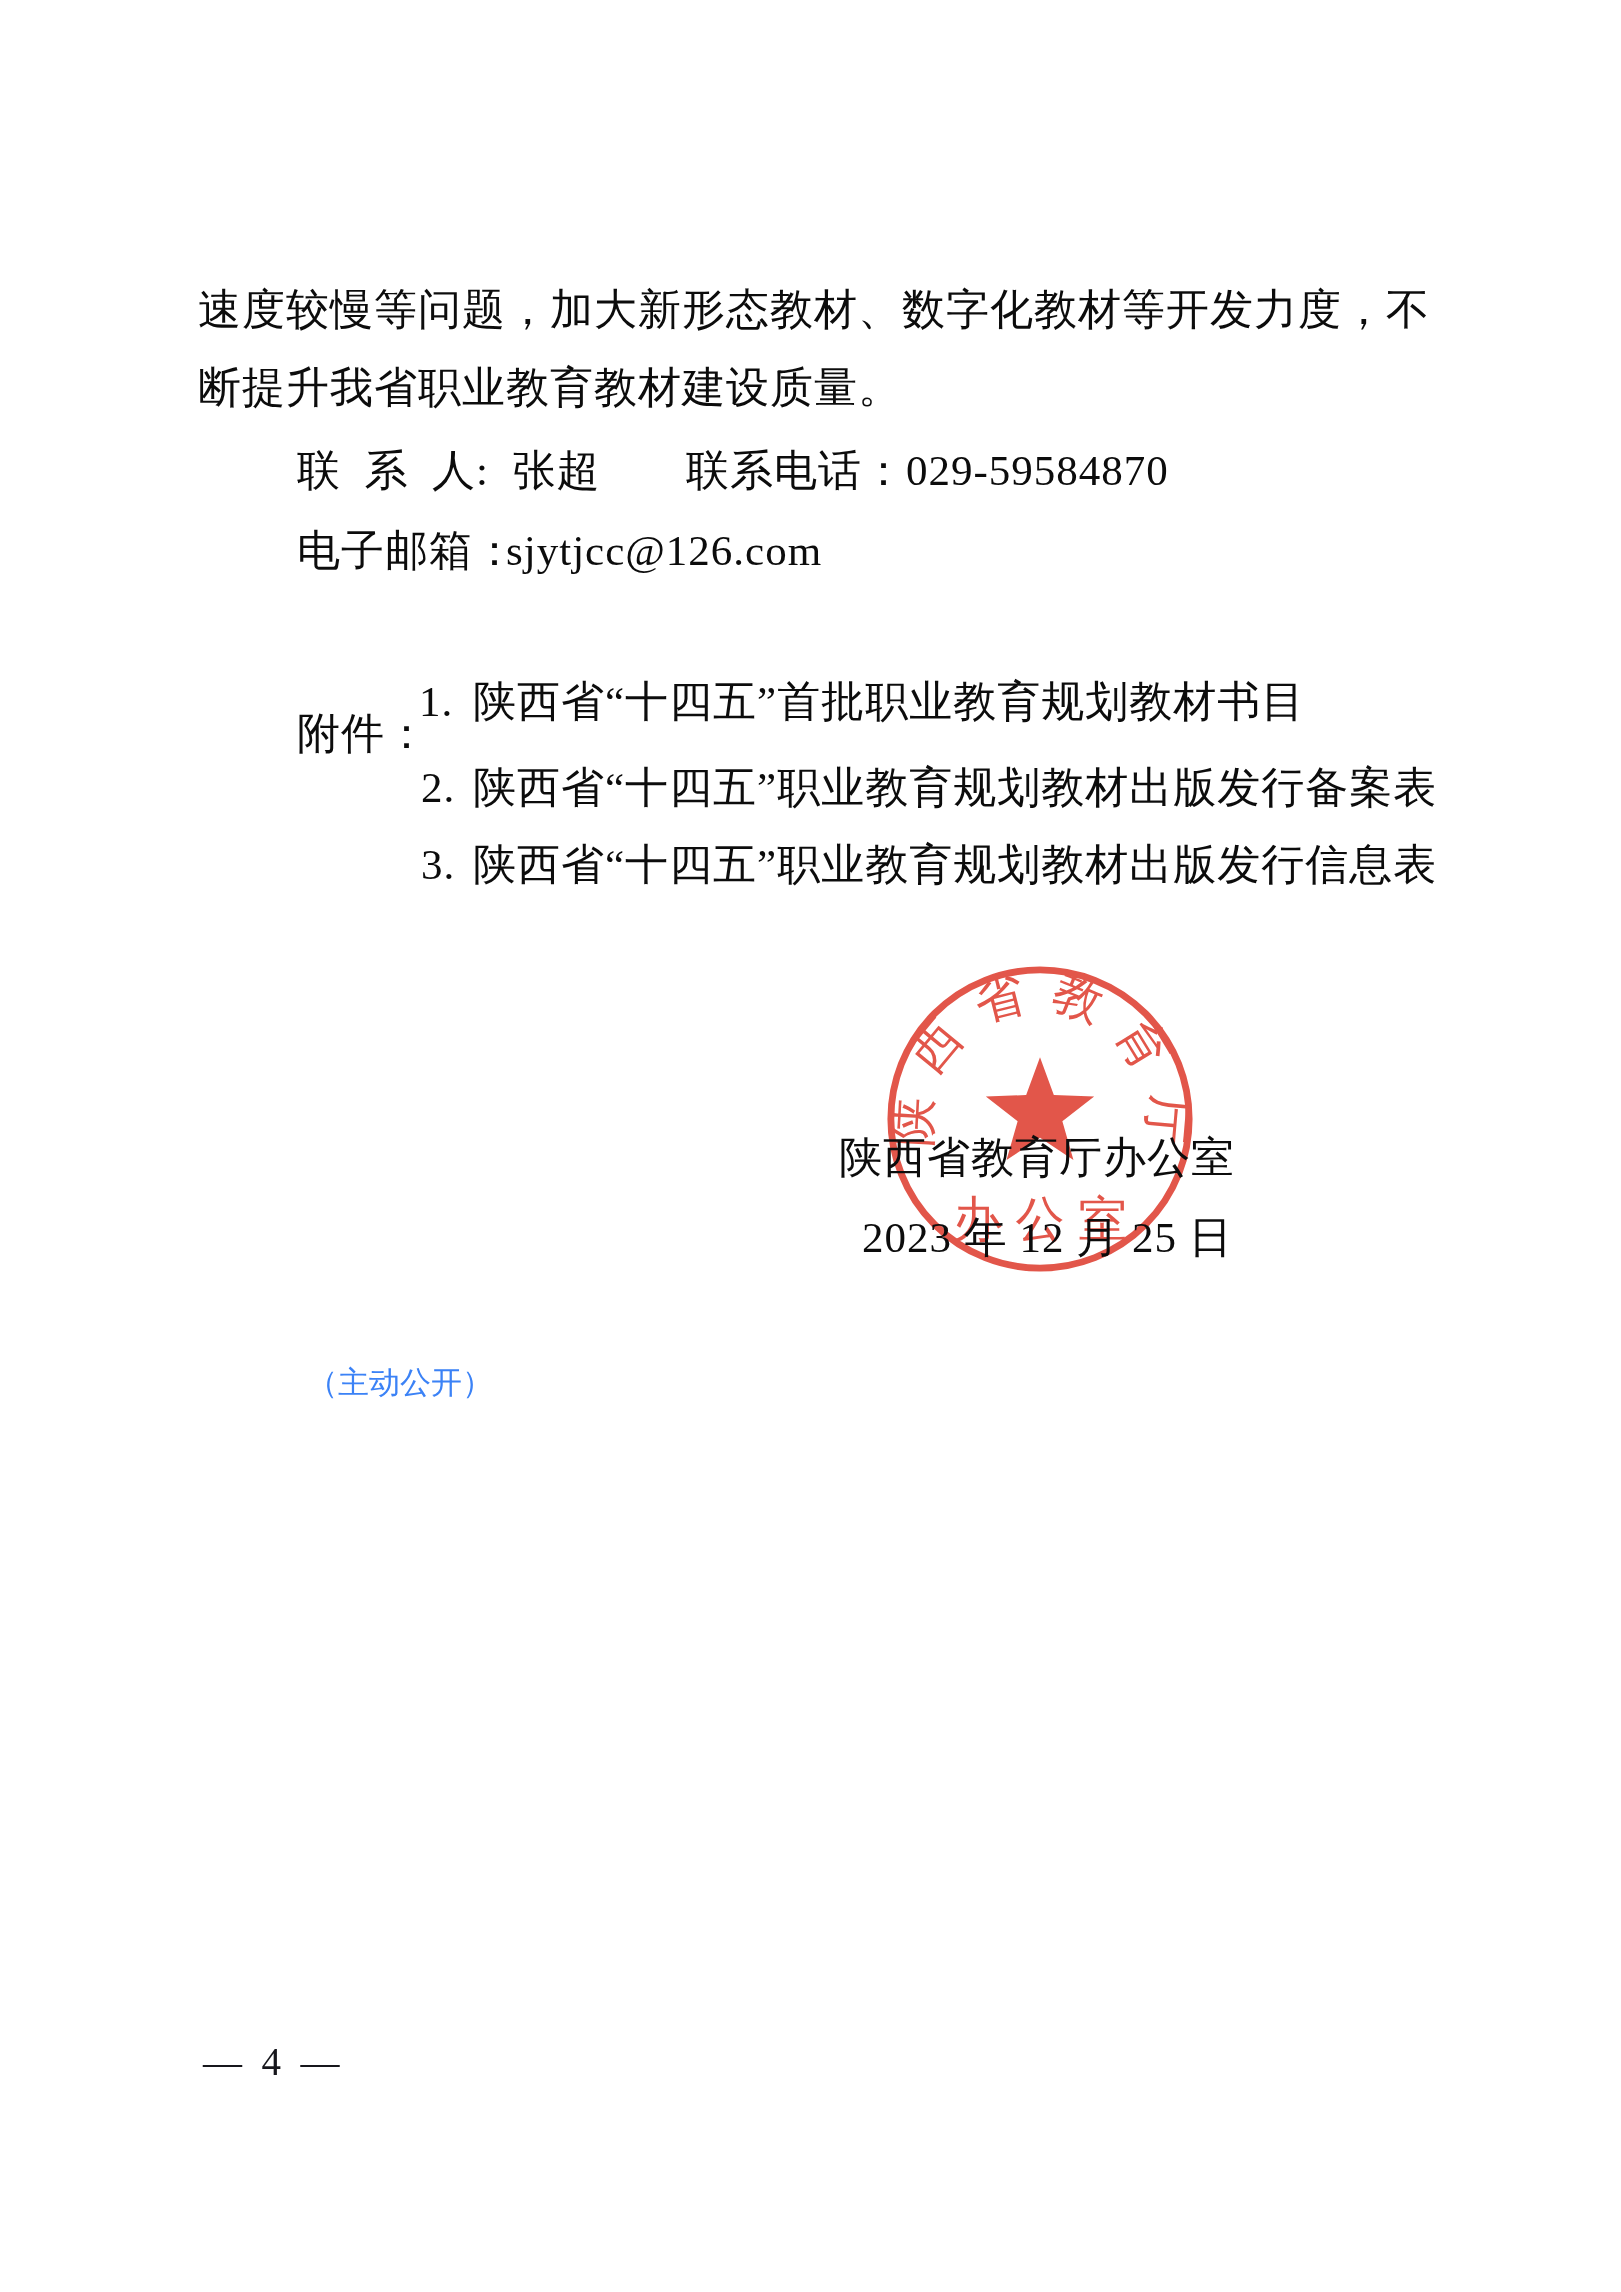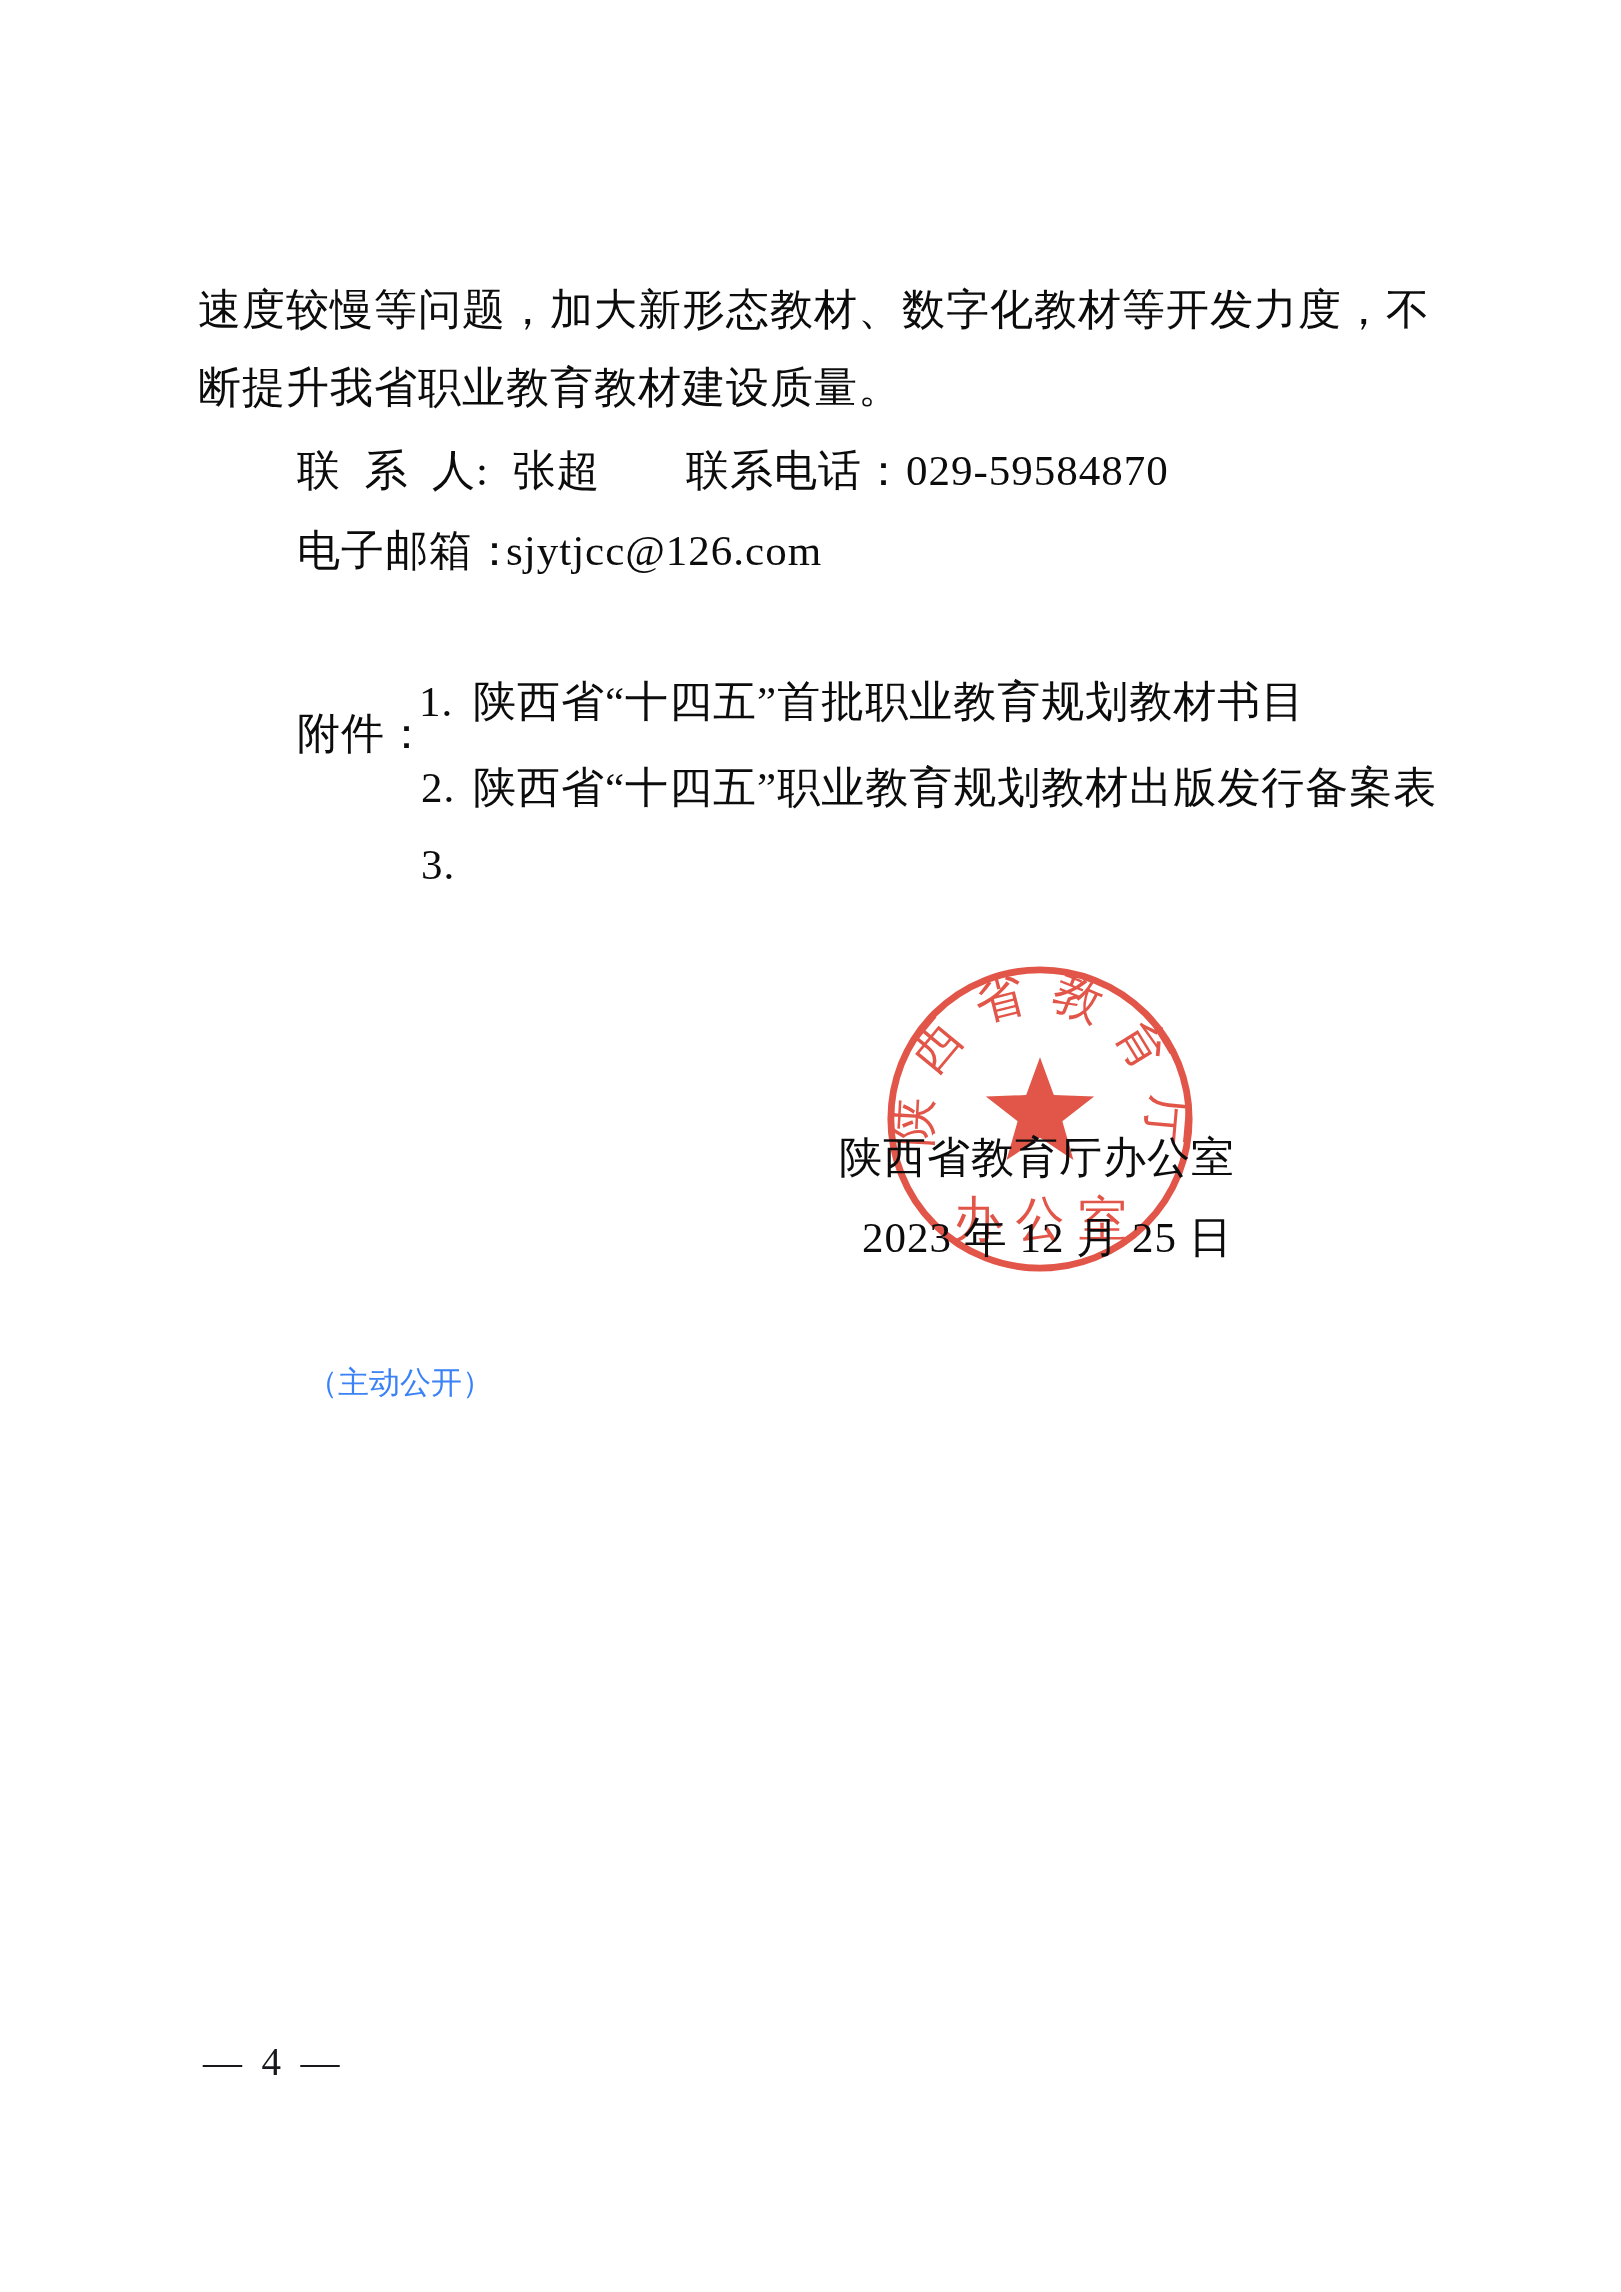--- a/index.html
+++ b/index.html
@@ -57,20 +57,21 @@
   <div class="line" style="left:506px; top:528px;">sjytjcc@126.com</div>
 
   <div class="line" style="left:297px; top:679px;margin-top:32px;">附件：</div>
   <div class="line" style="left:419px; top:679px;">1.</div>
   <div class="line" style="left:473px; top:679px;">陕西省“十四五”首批职业教育规划教材书目</div>
 
   <div class="line" style="left:421px; top:765px;">2.</div>
   <div class="line" style="left:473px; top:765px;">陕西省“十四五”职业教育规划教材出版发行备案表</div>
 
   <div class="line" style="left:421px; top:842px;">3.</div>
+  <div class="line" style="left:473px; top:842px;">陕西省“十四五”职业教育规划教材出版发行信息表</div>
 
   <svg class="seal-svg" viewBox="0 0 318 318">
     <circle cx="159" cy="159" r="152" fill="none" stroke="#e0493c" stroke-width="7"></circle>
     <path id="sealArcPath" d="M 53.8 197.3 A 112 112 0 1 1 264.2 197.3" fill="none"></path>
     <text fill="#e0493c" font-size="50" letter-spacing="21" font-family="Liberation Serif, DejaVu Serif, serif">
       <textPath href="#sealArcPath" startOffset="10">陕西省教育厅</textPath>
     </text>
     <polygon fill="#e0493c" points="159,96 173.1,134.6 214.2,136.1 181.8,161.4 193.1,200.9 159,178 124.9,200.9 136.2,161.4 103.8,136.1 144.9,134.6"></polygon>
     <text x="166" y="278" text-anchor="middle" fill="#e0493c" font-size="50" letter-spacing="14" font-family="Liberation Serif, DejaVu Serif, serif">办公室</text>
   </svg>

